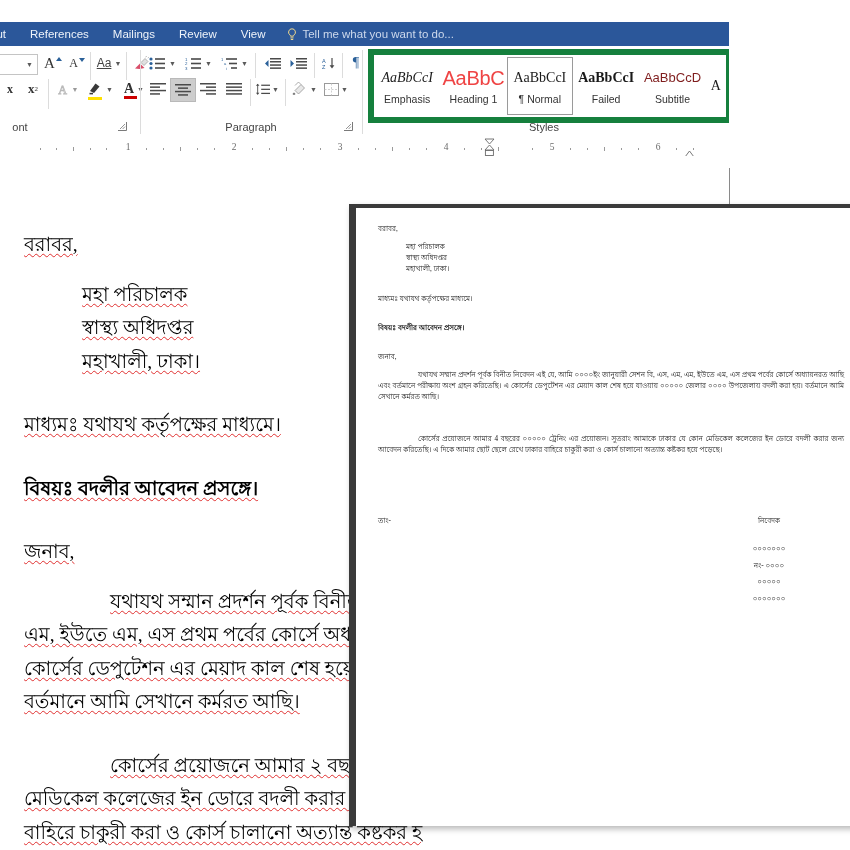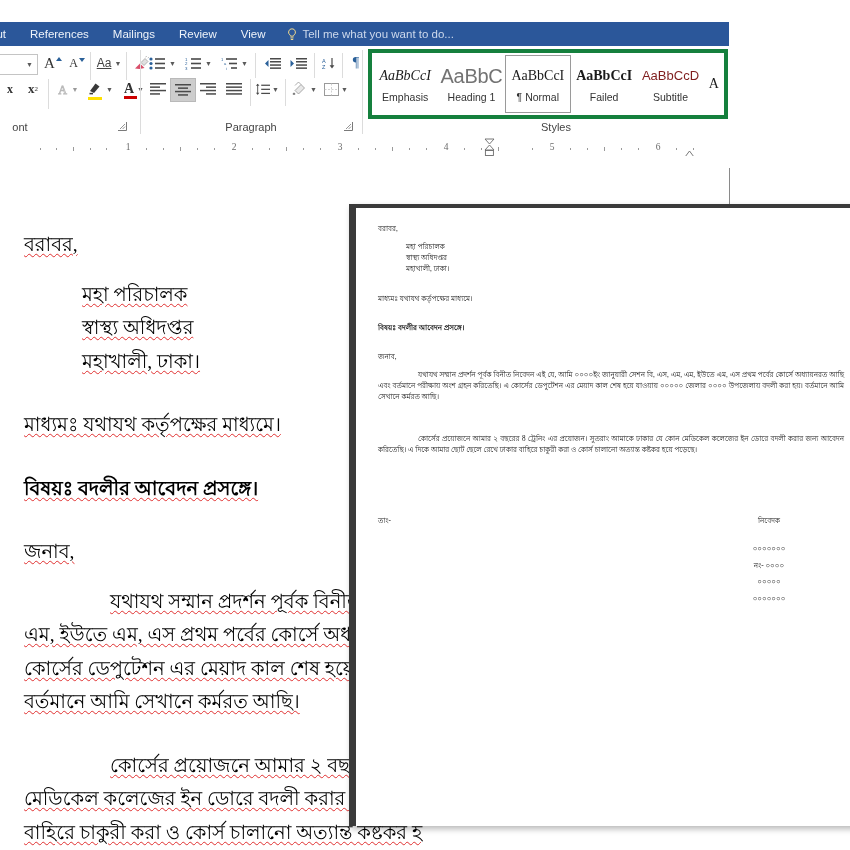--- a/index.html
+++ b/index.html
@@ -89,34 +89,34 @@
   .caret { color: #5a5a5a; font-size: 7px; line-height: 1; }
 
   
   .glyph { font-family: "Liberation Serif", serif; color: #333; }
   .sup { font-size: 7px; vertical-align: super; }
 
   
   .styles-gallery {
     position: absolute; top: 3px; left: 0;
     height: 62px;
-    border: 4px solid #15803d;
+    border: 6px solid #15803d;
     background: #ffffff;
     display: flex; align-items: stretch;
   }
   .style-item {
     width: 70px;
     display: flex; flex-direction: column; align-items: center; justify-content: center;
     border: 1px solid transparent;
     margin: 2px 0;
   }
   .style-item.active { border: 1px solid #9a9a9a; background: #ffffff; }
   .style-preview { font-size: 15px; color: #1a1a1a; white-space: nowrap; line-height: 20px; }
   .style-preview.emphasis { font-family: "Liberation Serif", serif; font-style: italic; font-size: 14px; }
-  .style-preview.heading1 { font-size: 20px; color: #737373; letter-spacing: -.3px; }
+  .style-preview.heading1 { font-size: 20px; color: #ef4444; letter-spacing: -.3px; }
   .style-preview.normal { font-family: "Liberation Serif", serif; font-size: 14px; }
   .style-preview.strong { font-family: "Liberation Serif", serif; font-weight: bold; font-size: 14px; }
   .style-preview.subtitle { font-size: 13px; color: #7f1d1d; }
   .style-name { font-size: 10.5px; color: #333; margin-top: 5px; white-space: nowrap; }
 
   
   .ruler {
     position: absolute; left: 0; top: 138px;
     width: 729px; height: 18px;
     background: #ffffff;
@@ -464,21 +464,21 @@
               <span class="style-name">Failed</span>
             </div>
             <div class="style-item">
               <span class="style-preview subtitle">AaBbCcD</span>
               <span class="style-name">Subtitle</span>
             </div>
             <div class="style-item" style="width:20px;">
               <span class="style-preview" style="font-family:'Liberation Serif',serif;font-size:14px;">A</span>
             </div>
           </div>
-          <div class="grp-label" style="left:16px; width:352px;">Styles</div>
+          <div class="grp-label" style="left:4px; width:352px;">Styles</div>
         </div>
 
       </div>
     </div>
 
     <div class="ruler">
       <div class="ruler-grey" style="left:0; width:14px;"></div>
       <div class="ruler-grey" style="right:0; width:14px;"></div>
       <div class="ruler-track">
 
@@ -572,21 +572,21 @@
       <div class="ov-p ov-ind-1 ov-nowrap">মহাখালী, ঢাকা।</div>
       <div class="ov-gap-m"></div>
       <div class="ov-p ov-nowrap">মাধ্যমঃ যথাযথ কর্তৃপক্ষের মাধ্যমে।</div>
       <div class="ov-gap-m"></div>
       <div class="ov-p ov-bold ov-nowrap">বিষয়ঃ বদলীর আবেদন প্রসঙ্গে।</div>
       <div class="ov-gap-m"></div>
       <div class="ov-p ov-nowrap">জনাব,</div>
       <div class="ov-gap-xs"></div>
       <div class="ov-p ov-ind-first">যথাযথ সম্মান প্রদর্শন পূর্বক বিনীত নিবেদন এই যে, আমি ০০০০ইং জানুয়ারী সেশন বি, এস, এম, এম, ইউতে এম, এস প্রথম পর্বের কোর্সে অধ্যায়নরত আছি এবং বর্তমানে পরীক্ষায় অংশ গ্রহন করিতেছি। এ কোর্সের ডেপুটেশন এর মেয়াদ কাল শেষ হয়ে যাওয়ায় ০০০০০ জেলার ০০০০ উপজেলায় বদলী করা হয়। বর্তমানে আমি সেখানে কর্মরত আছি।</div>
       <div class="ov-gap-l"></div>
-      <div class="ov-p ov-ind-first">কোর্সের প্রয়োজনে আমার ২ বছরের 8 ট্রেনিং এর প্রয়োজন। সুতরাং আমাকে ঢাকার যে কোন মেডিকেল কলেজের ইন ডোরে বদলী করার জন্য আবেদন করিতেছি। এ দিকে আমার ছোট ছেলে রেখে ঢাকার বাহিরে চাকুরী করা ও কোর্স চালানো অত্যান্ত কষ্টকর হয়ে পড়েছে।</div>
+      <div class="ov-p ov-ind-first">কোর্সের প্রয়োজনে আমার 4 বছরের ০০০০০ ট্রেনিং এর প্রয়োজন। সুতরাং আমাকে ঢাকার যে কোন মেডিকেল কলেজের ইন ডোরে বদলী করার জন্য আবেদন করিতেছি। এ দিকে আমার ছোট ছেলে রেখে ঢাকার বাহিরে চাকুরী করা ও কোর্স চালানো অত্যান্ত কষ্টকর হয়ে পড়েছে।</div>
       <div class="ov-gap-l"></div>
       <div class="ov-gap-l"></div>
       <div class="ov-sign-row">
         <div>তাং-</div>
         <div class="ov-sign-right">
           <div>নিবেদক</div>
           <div class="ov-zeros">
             <div>০০০০০০০</div>
             <div>নং- ০০০০</div>
             <div>০০০০০</div>

